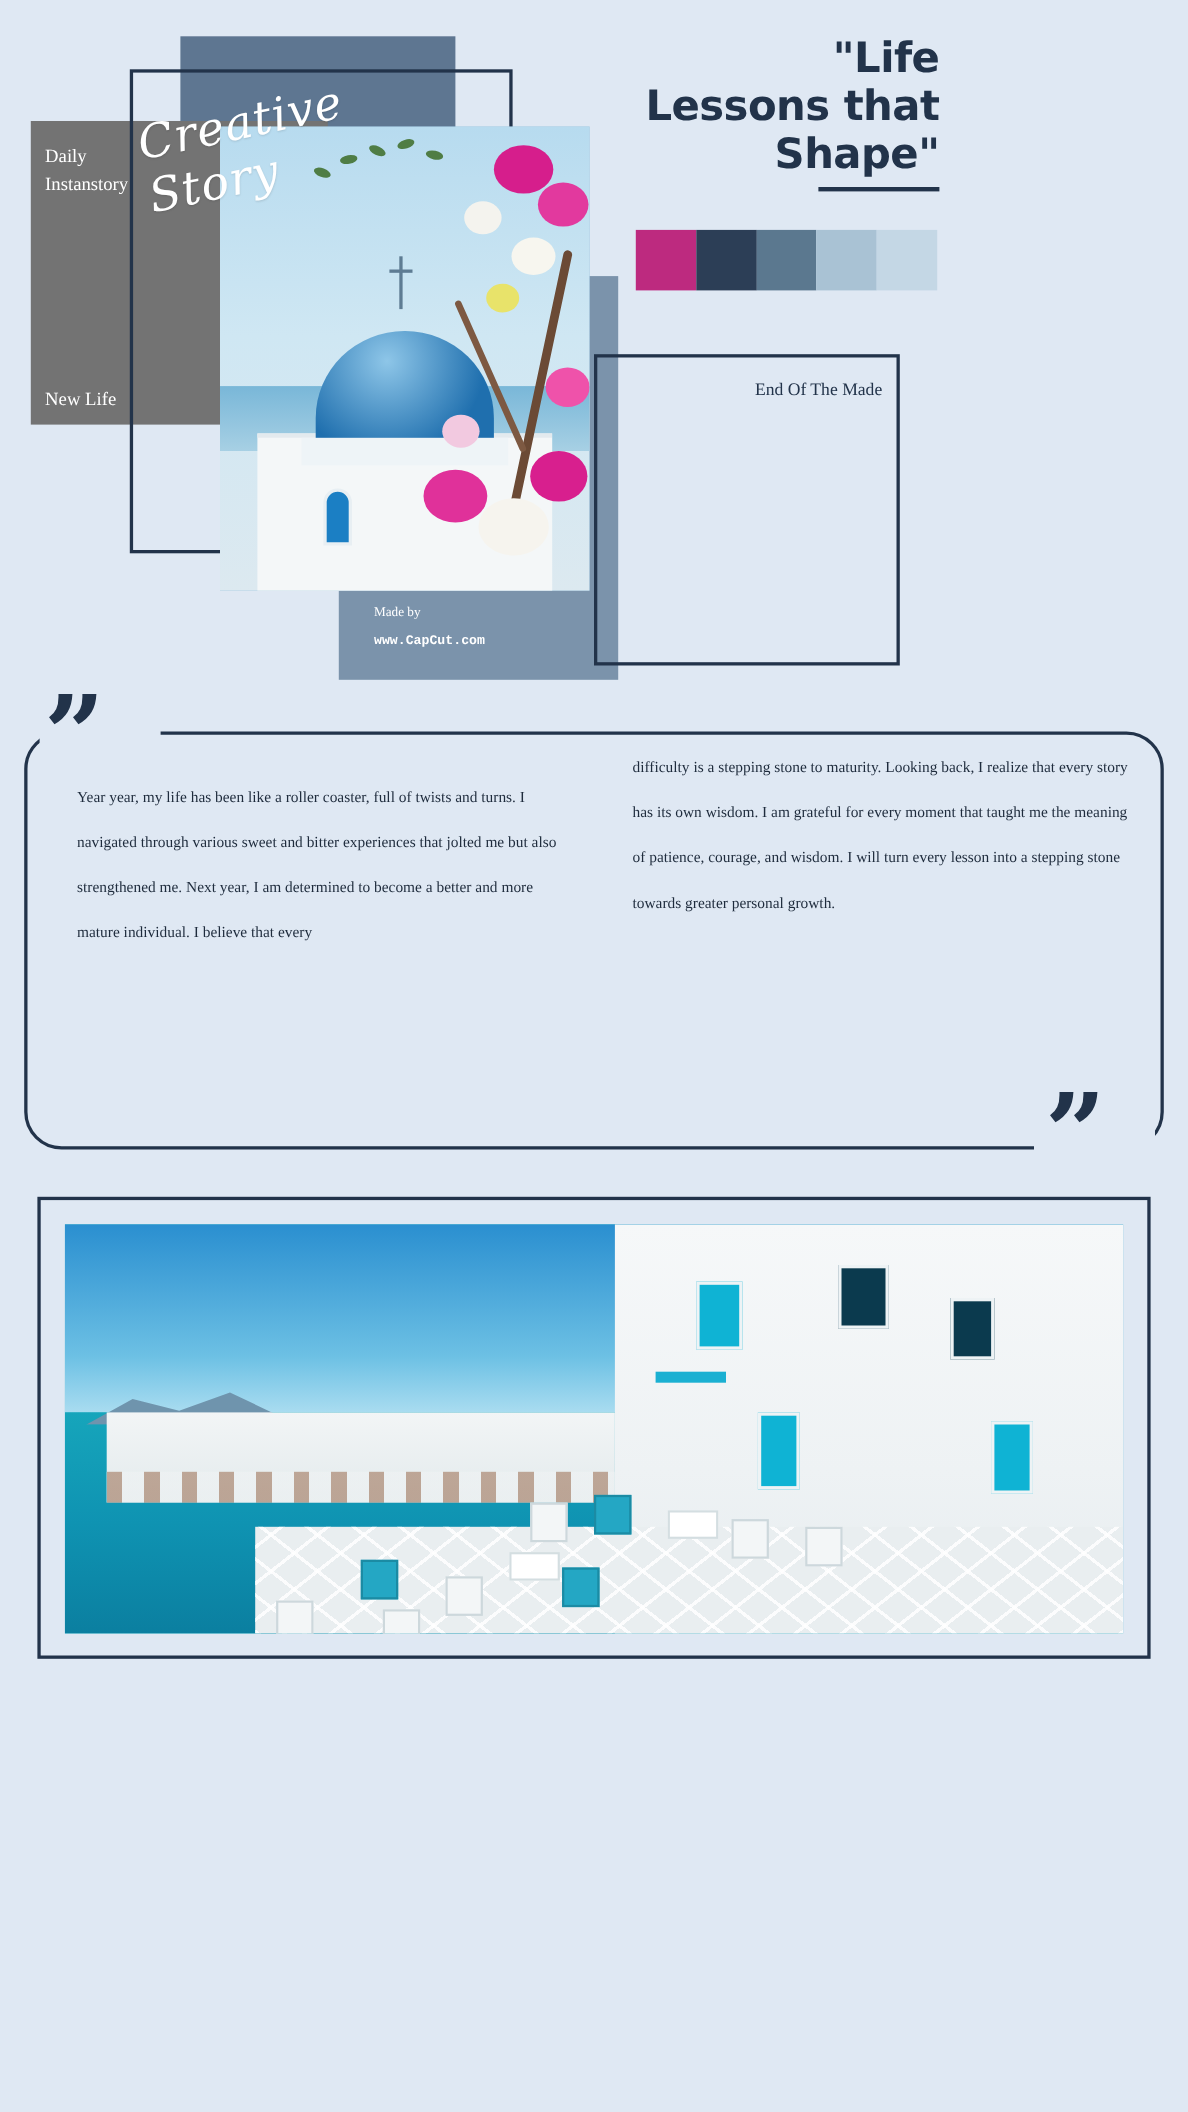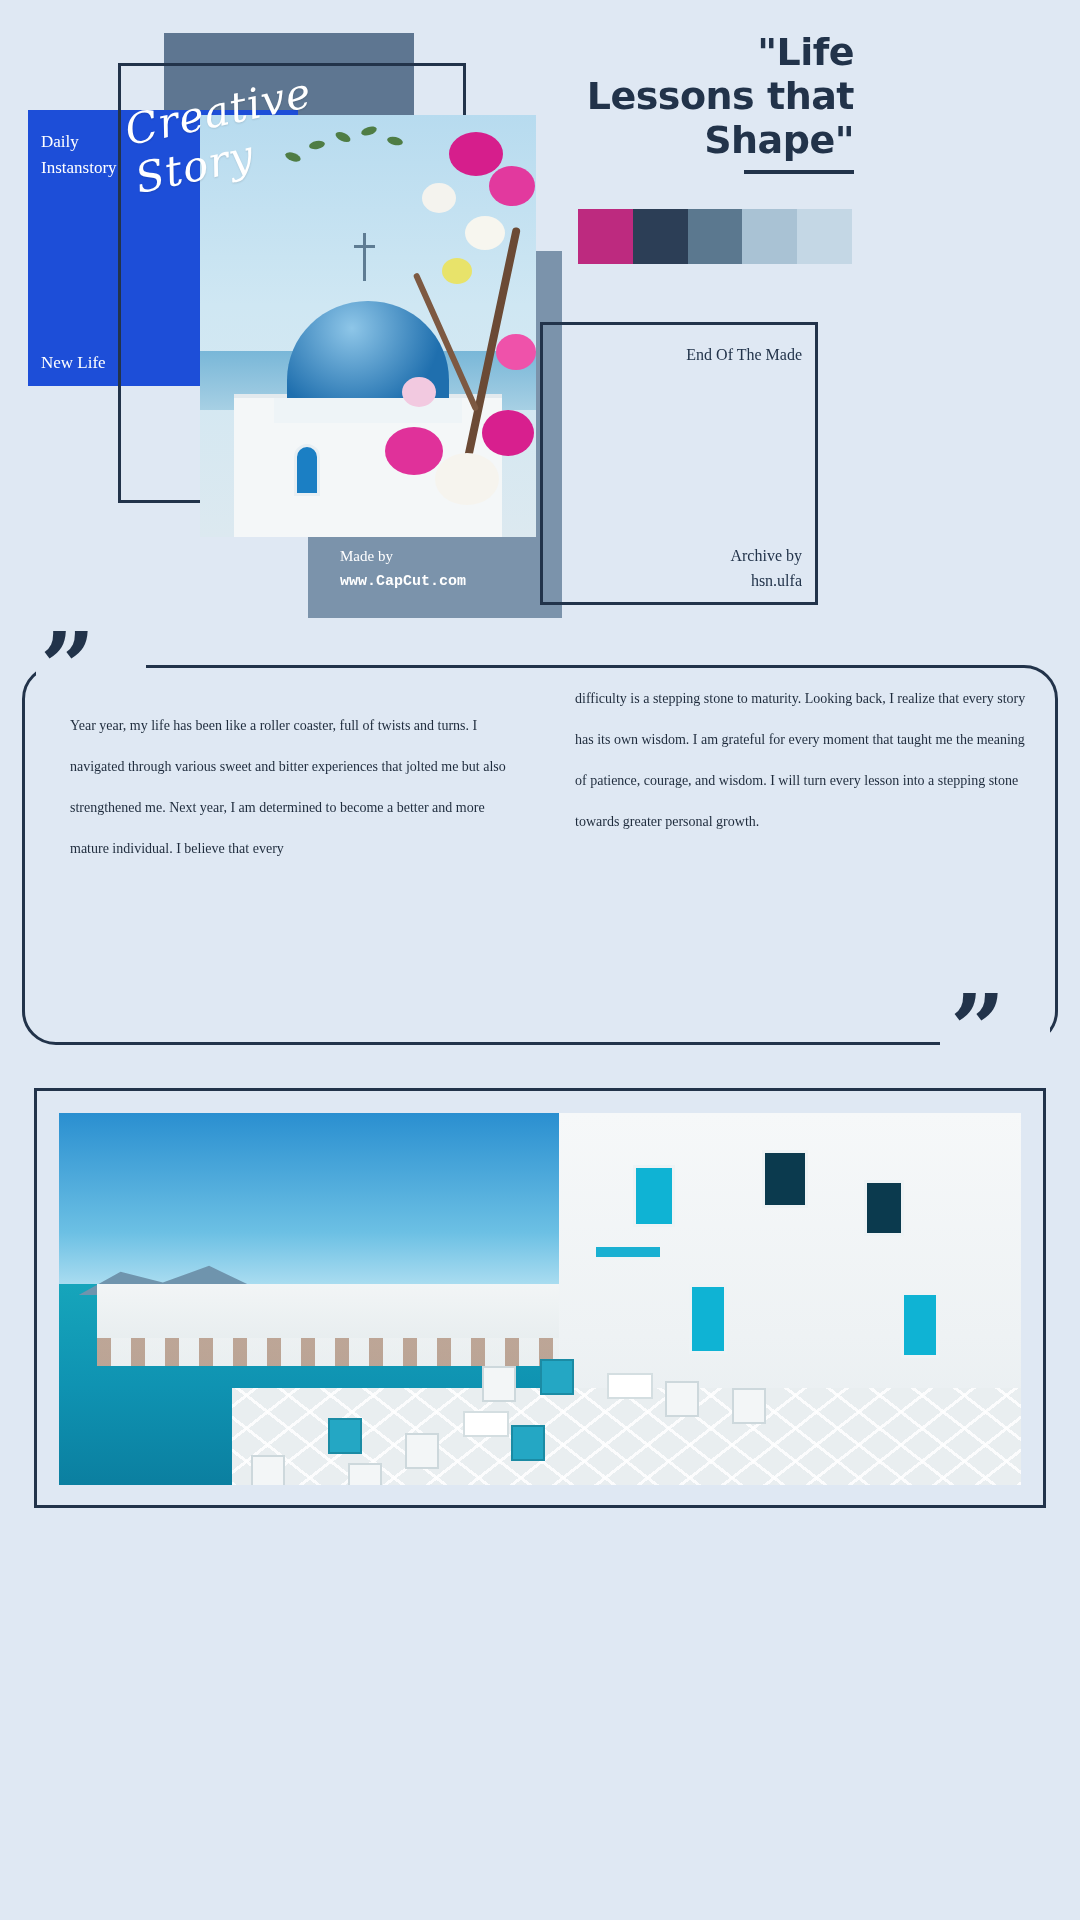--- a/index.html
+++ b/index.html
@@ -23,21 +23,21 @@
   .slate-block-top {
     position: absolute;
     left: 164px; top: 33px;
     width: 250px; height: 88px;
     background: #5e7691;
   }
   .slate-block-left {
     position: absolute;
     left: 28px; top: 110px;
     width: 270px; height: 276px;
-    background: #1d4ed8;
+    background: #737373;
   }
   .slate-block-left .lbl-top {
     position: absolute; left: 13px; top: 19px;
     color: #ffffff; font-size: 17px; line-height: 26px;
     font-family: "Liberation Serif", serif;
     width: 80px;
   }
   .slate-block-left .lbl-bottom {
     position: absolute; left: 13px; top: 240px;
     color: #ffffff; font-size: 17px; line-height: 26px;
@@ -181,21 +181,21 @@
     text-align: right;
     color: #22334a;
     font-size: 16px;
     line-height: 25px;
   }
 
   .madeby {
     position: absolute;
     left: 340px; top: 543px;
     color: #ffffff;
-    font-size: 15px;
+    font-size: 12px;
     line-height: 26px;
   }
   .madeby .site { font-weight: bold; font-family: Liberation Mono, monospace; }
 
   
   .quote-card {
     position: absolute;
     left: 22px; top: 665px;
     width: 1036px; height: 380px;
     border: 3px solid #22334a;
@@ -364,24 +364,20 @@
       <div style="background:#c4d7e5"></div>
     </div>
 
     <div class="meta-right">End Of The Made</div>
 
     <div class="madeby">
       <div>Made by</div>
       <div class="site">www.CapCut.com</div>
     </div>
 
-    <div class="meta-archive">
-      <div>Archive by</div>
-      <div>hsn.ulfa</div>
-    </div>
   </div>
 
   <div class="quote-card"></div>
   <div class="quote-mask-tl"></div>
   <div class="quote-mask-br"></div>
   <div class="qmark tl">”</div>
   <div class="qmark br">”</div>
 
   <div class="quote-cols">
     <p class="col1">Year year, my life has been like a roller coaster, full of twists and turns. I navigated through various sweet and bitter experiences that jolted me but also strengthened me. Next year, I am determined to become a better and more mature individual. I believe that every</p>

